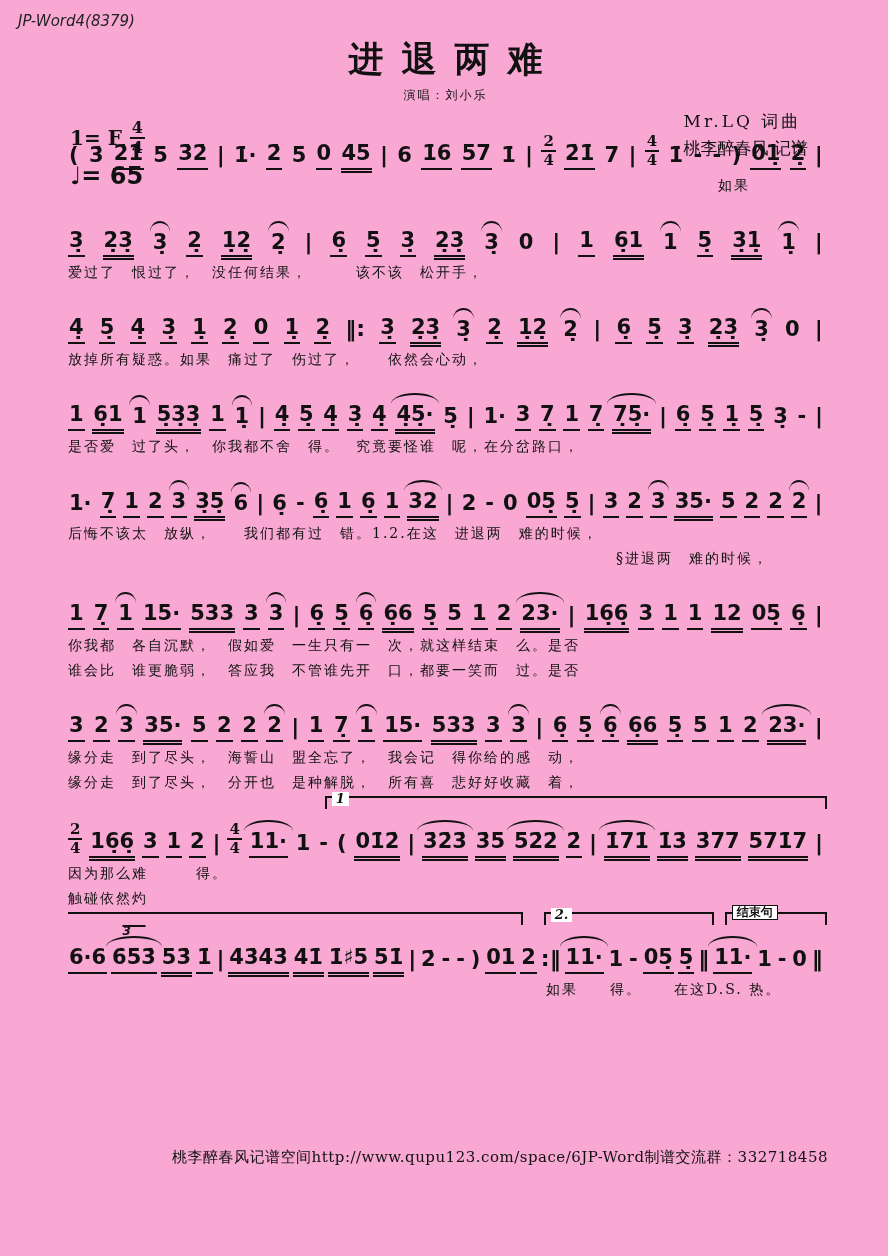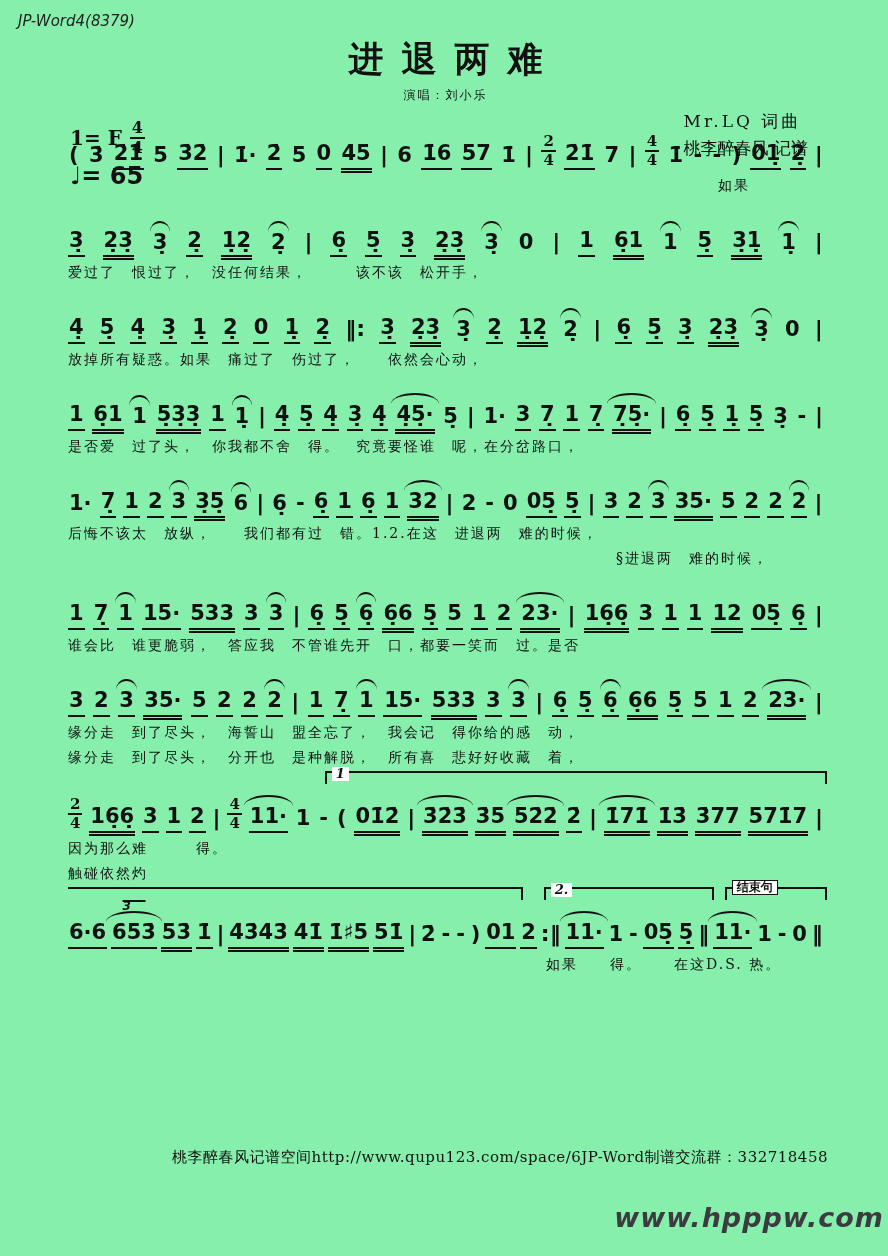--- a/index.html
+++ b/index.html
@@ -1,20 +1,20 @@
 <!DOCTYPE html>
 <html><head>
 <meta charset="utf-8">
 <style>
   html,body{margin:0;padding:0;background:#e8e8e8;}
   .page{
     position:relative;
     width:888px;height:1256px;
     margin:0 auto;
-    background:#86efac;
+    background:#f9a8d4;
     font-family:"DejaVu Sans",sans-serif;
     color:#111;
     overflow:hidden;
   }
   .inner{padding:14px 65px 0 68px;}
 
   
   .gen-tag{font-style:italic;font-size:15px;padding-left:18px;padding-top:12px;color:#222;}
   .title{
     text-align:center;font-family:"DejaVu Serif","Liberation Serif",serif;
@@ -294,20 +294,21 @@
             <span class="bar">|</span>
             <span class="note u2">16̣6̣</span>
             <span class="note u1">3</span>
             <span class="note u1">1</span>
             <span class="note u1">1</span>
             <span class="note u2">12</span>
             <span class="note u1">05̣</span>
             <span class="note u1">6̣</span>
             <span class="bar">|</span>
           </div>
+          <div class="lyric-row">你我都　各自沉默，　假如爱　一生只有一　次，就这样结束　么。是否</div>
           <div class="lyric-row">谁会比　谁更脆弱，　答应我　不管谁先开　口，都要一笑而　过。是否</div>
         </div>
         <div class="system">
           <div class="notes-row">
             <span class="note u1">3</span>
             <span class="note u1">2</span>
             <span class="note u1 arc">3</span>
             <span class="note u2">35·</span>
             <span class="note u1">5</span>
             <span class="note u1">2</span>
@@ -415,14 +416,13 @@
           <div class="lyric-row" style="padding-left: 478px;">如果　　得。　　在这D.S. 热。</div>
         </div>
       </div>
   </div>
 
   <div class="footer">
     <span>桃李醉春风记谱空间http://www.qupu123.com/space/6</span>
     <span>JP-Word制谱交流群：332718458</span>
   </div>
 
-  <div class="watermark">www.hpppw.com</div>
 </div>
 
 </body></html>

